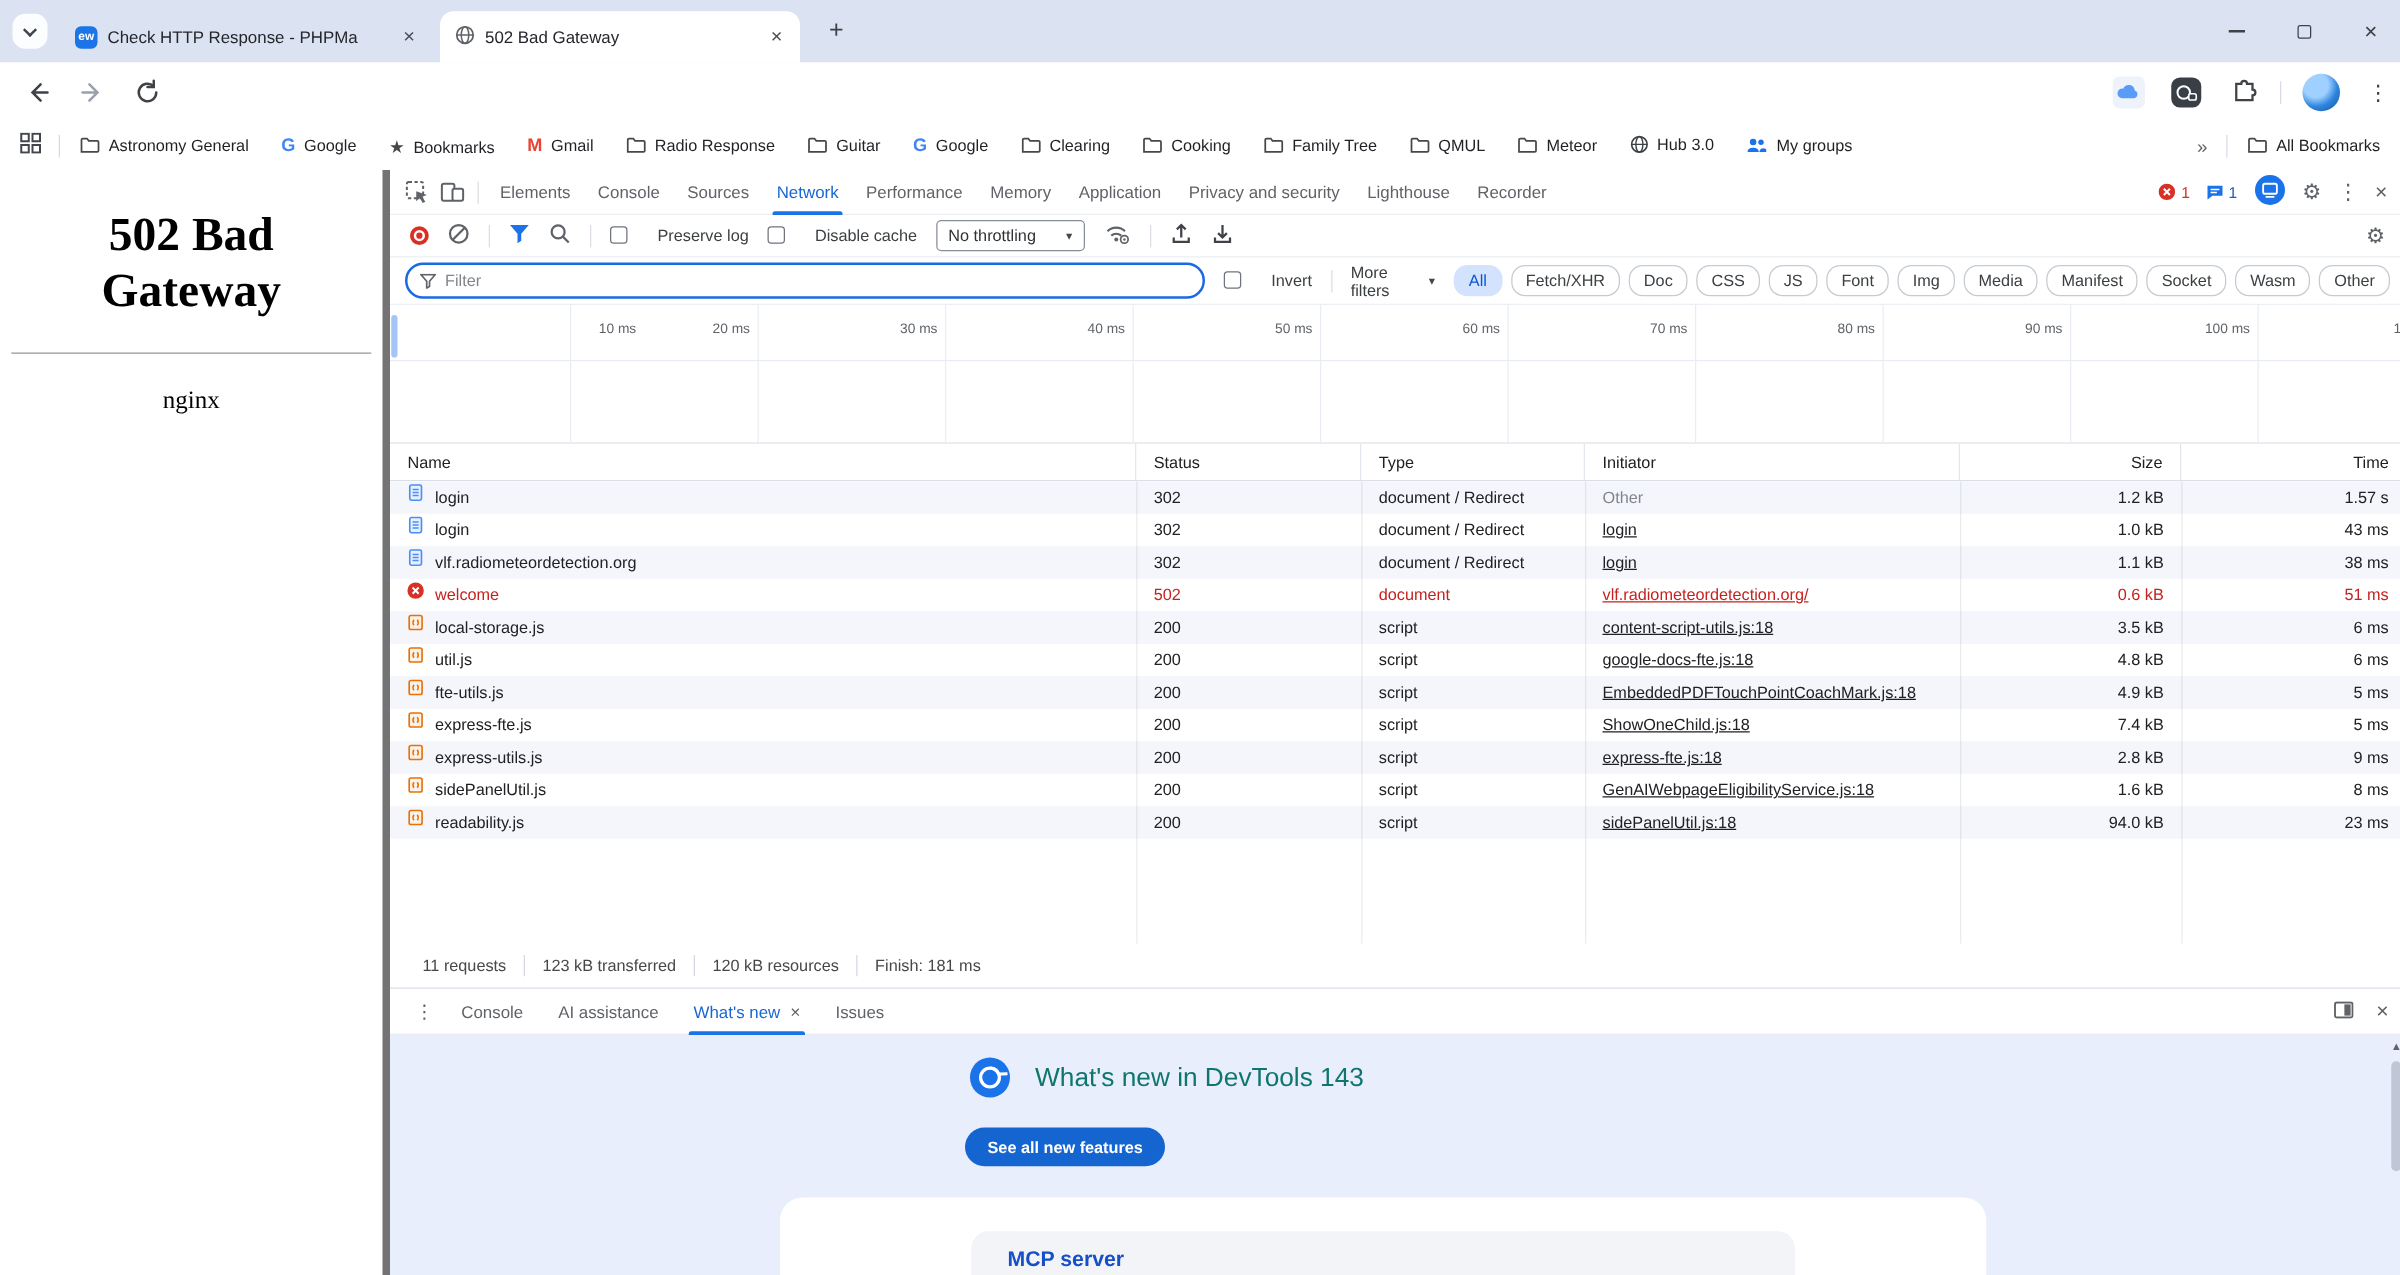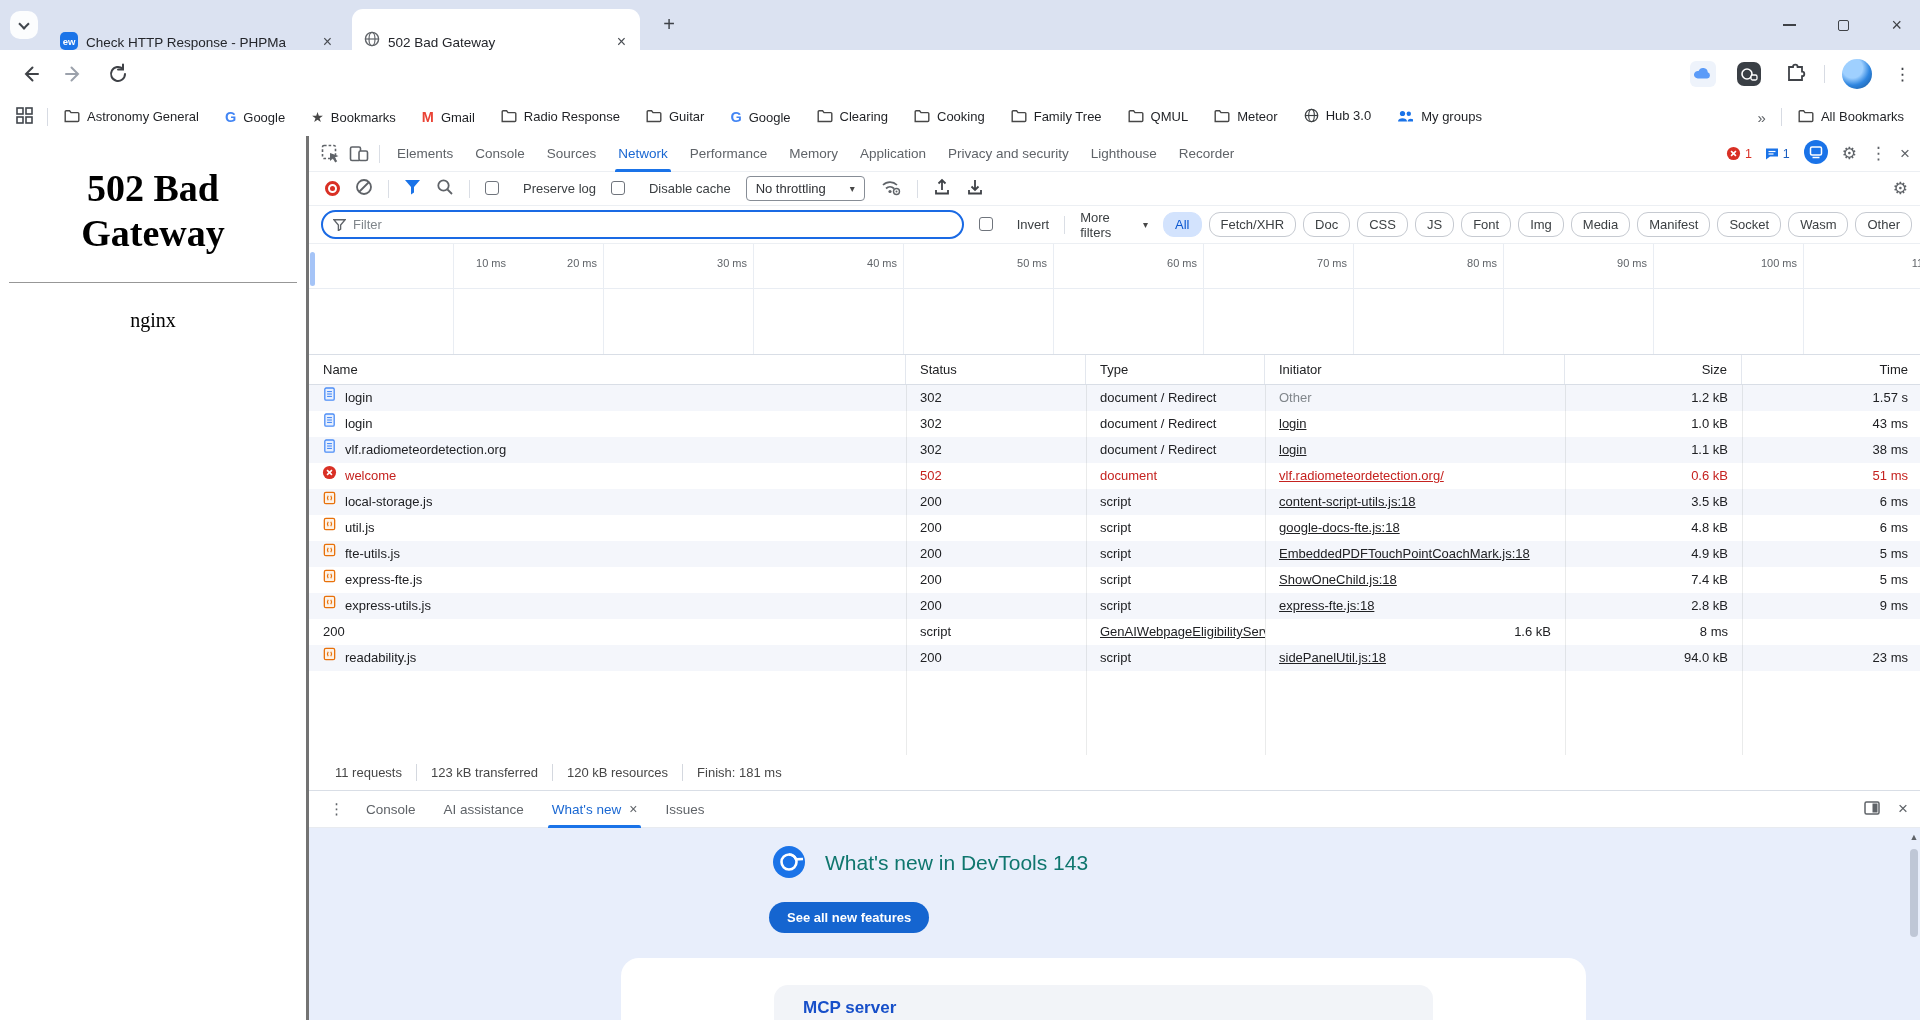--- a/index.html
+++ b/index.html
@@ -4,21 +4,21 @@
 <style>
   *{margin:0;padding:0;box-sizing:border-box}
   html,body{width:1920px;height:1020px;overflow:hidden}
   body{font-family:"Liberation Sans",sans-serif;background:#fff;color:#202124}
   .screen{position:relative;width:1920px;height:1020px;overflow:hidden}
 
   
   .tabstrip{position:absolute;left:0;top:0;width:1920px;height:50px;background:#dbe2f1}
   .tab-search{position:absolute;left:10px;top:11px;width:28px;height:28px;border-radius:10px;background:#fcfdfe;display:flex;align-items:center;justify-content:center}
   .chev{width:8px;height:8px;border-right:2px solid #41464d;border-bottom:2px solid #41464d;transform:rotate(45deg);margin-top:-3px}
-  .tab{position:absolute;top:9px;height:41px;display:flex;align-items:flex-end;gap:8px;padding:0 12px;font-size:13.5px;color:#24262b}
+  .tab{position:absolute;top:9px;height:41px;display:flex;align-items:center;gap:8px;padding:0 12px;font-size:13.5px;color:#24262b}
   .tab.inactive{left:48px;width:298px}
   .tab.active{left:352px;width:288px;background:#fff;border-radius:11px 11px 0 0}
   .favicon-ew{width:18px;height:18px;border-radius:5px;background:#1b74e8;color:#fff;font-weight:bold;font-size:9.5px;display:flex;align-items:center;justify-content:center;flex-shrink:0}
   .tab-title{flex:1;white-space:nowrap;overflow:hidden}
   .tab-close{font-size:16px;color:#484c52;padding:0 2px;line-height:1}
   .newtab-btn{position:absolute;left:656px;top:12px;font-size:20px;color:#3e4248;width:26px;height:26px;text-align:center;line-height:25px}
   .wincontrols{position:absolute;right:18px;top:0;height:50px;display:flex;align-items:center;gap:42px}
   .win-min{width:13px;height:2px;background:#3f4247}
   .win-max{width:11px;height:11px;border:1.6px solid #3f4247;border-radius:2px}
   .win-close{font-size:18px;color:#3f4247;line-height:1}
@@ -42,21 +42,21 @@
   .bm-right{margin-left:auto;display:flex;align-items:center;gap:16px}
   .overflow-chev{font-size:15px;color:#5f6368;letter-spacing:-1px}
 
   
   .page502{position:absolute;left:0;top:136px;width:306px;height:884px;background:#fff;text-align:center;font-family:"Liberation Serif",serif}
   .page502 h1{font-size:38px;line-height:45px;margin:30px 24px 0;font-weight:700;color:#000}
   .page502 hr{border:none;border-top:1px solid #979797;margin:26px 9px 0}
   .nginx{margin-top:26px;font-size:20px;color:#000}
 
   
-  .devtools{position:absolute;left:306px;top:136px;width:1614px;height:884px;background:#fff;border-left:3px solid #737373;font-size:13px;color:#3c4043}
+  .devtools{position:absolute;left:306px;top:136px;width:1614px;height:884px;background:#fff;border-left:6px solid #737373;font-size:13px;color:#3c4043}
   .vsep{width:1px;height:18px;background:#dadee5;flex-shrink:0}
 
   .dt-tabs{height:36px;display:flex;align-items:center;padding-left:8px;border-bottom:1px solid #eceff3}
   .dt-iconbtn{width:28px;height:28px;display:flex;align-items:center;justify-content:center;flex-shrink:0}
   .dtab{padding:0 11px;font-size:13.5px;color:#5f6368;height:36px;line-height:35px;position:relative;white-space:nowrap}
   .dtab.active{color:#1967d2}
   .dtab.active::after{content:"";position:absolute;left:8px;right:8px;bottom:0;height:3px;background:#1a73e8;border-radius:2px 2px 0 0}
   .dt-right{margin-left:auto;display:flex;align-items:center;gap:13px;padding-right:10px}
   .badge{display:flex;align-items:center;gap:4px;font-size:12.5px}
   .err-count{color:#d93025}
@@ -608,20 +608,27 @@
               </svg></span>
             <span>express-utils.js</span>
           </div>
           <div class="ncell">200</div>
           <div class="ncell">script</div>
           <div class="ncell"><span class="link">express-fte.js:18</span></div>
           <div class="ncell right">2.8 kB</div>
           <div class="ncell right">9 ms</div>
         </div>
         <div class="nrow">
+          <div class="ncell name">
+            <span><svg width="15" height="16" viewBox="0 0 16 16">
+                <rect x="2.5" y="2" width="11" height="12" rx="1.6" fill="#fdf2e7" stroke="#e8710a" stroke-width="1.4"></rect>
+                <path d="M6.6 5.6 q-1.7 2.4 0 4.8 M9.4 5.6 q1.7 2.4 0 4.8" fill="none" stroke="#e8710a" stroke-width="1.3"></path>
+              </svg></span>
+            <span>sidePanelUtil.js</span>
+          </div>
           <div class="ncell">200</div>
           <div class="ncell">script</div>
           <div class="ncell"><span class="link">GenAIWebpageEligibilityService.js:18</span></div>
           <div class="ncell right">1.6 kB</div>
           <div class="ncell right">8 ms</div>
         </div>
         <div class="nrow alt">
           <div class="ncell name">
             <span><svg width="15" height="16" viewBox="0 0 16 16">
                 <rect x="2.5" y="2" width="11" height="12" rx="1.6" fill="#fdf2e7" stroke="#e8710a" stroke-width="1.4"></rect>

